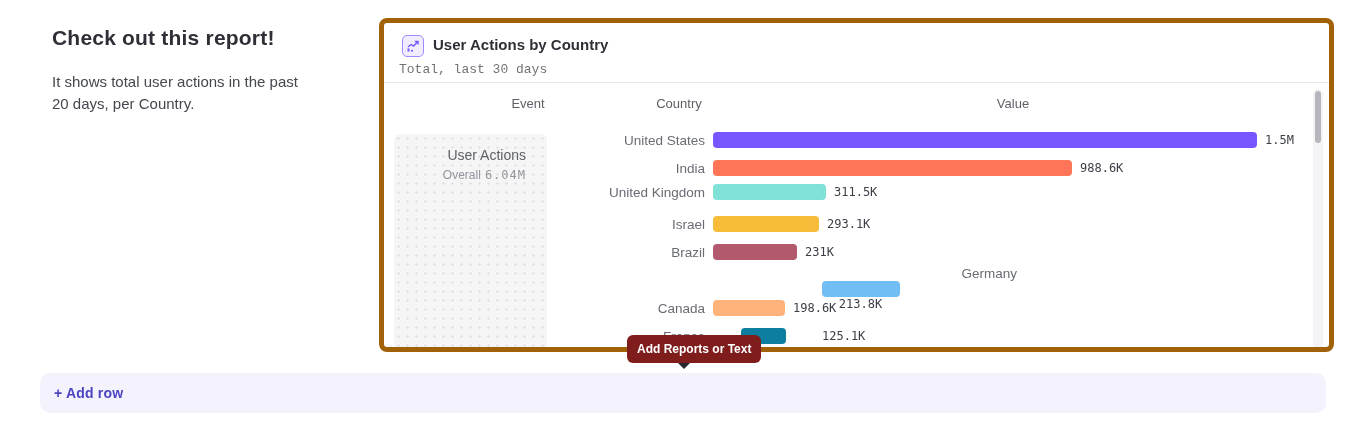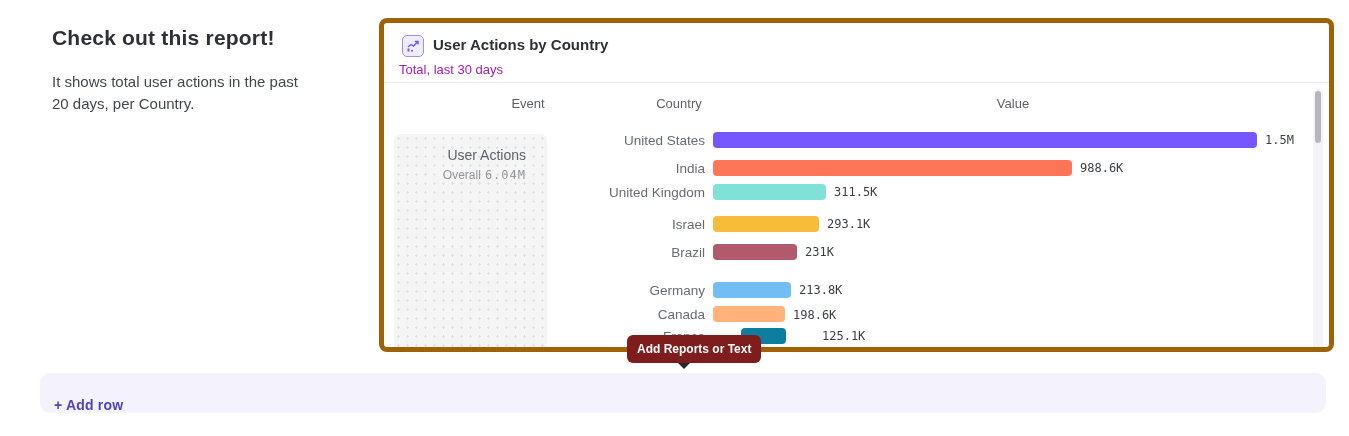--- a/index.html
+++ b/index.html
@@ -19,21 +19,21 @@
     position:absolute; left:367px; top:18px; width:955px; height:334px;
     background:#fff; border:5px solid #a16207; border-radius:8px;margin-left:12px;
   }
   .card-header { position:relative; height:60px; border-bottom:1px solid #e8e8eb; }
   .card-icon {
     position:absolute; left:18px; top:12px; width:22px; height:22px;
     border-radius:5px; background:#f1edff; border:1px solid #a28aff;
     display:flex; align-items:center; justify-content:center;
   }
   .card-title { position:absolute; left:49px; top:13px; font-size:15px; font-weight:bold; color:#2f3037; }
-  .card-subtitle { position:absolute; left:15px; top:39px; font-size:13px; color:#a21caf; }
+  .card-subtitle { position:absolute; left:15px; top:39px; font-size:13px; color:#737373;font-family:Liberation Mono, monospace; }
 
   .card-body { position:absolute; top:61px; left:0; right:0; bottom:0; overflow:hidden; }
   .col-header { position:absolute; top:12px; transform:translateX(-50%); font-size:13px; color:#5f6168; white-space:nowrap; }
 
   .event-cell {
     position:absolute; left:10px; top:50px; width:153px; height:220px;
     background-color:#f5f5f6;
     background-image:radial-gradient(circle, #e2e2e5 1px, transparent 1.3px);
     background-size:9px 9px;
     border-radius:6px; text-align:right; padding:13px 21px 0 0;
@@ -64,21 +64,21 @@
   }
   .tooltip::after {
     content:""; position:absolute; top:100%; left:51px;
     border:6px solid transparent; border-top-color:#26262e;
   }
 
   
   .add-row-bar {
     position:absolute; left:40px; top:373px; width:1286px; height:40px;
     background:#f4f2fd; border-radius:10px;
-    display:flex; align-items:flex-end; padding-left:14px; cursor:pointer;
+    display:flex; align-items:center; padding-left:14px; cursor:pointer;
   }
   .add-row-label { font-size:14px; font-weight:bold; color:#4d44c0; letter-spacing:.2px; }
 </style>
 </head>
 <body>
 
 <div class="intro">
   <h1 class="intro-heading">Check out this report!</h1>
   <p class="intro-desc">It shows total user actions in the past 20 days, per Country.</p>
 </div>
@@ -128,26 +128,26 @@
         <div class="chart-row" style="top: 126px;">
           <div class="country-label">Israel</div>
           <div class="bar" style="width: 106px; background: rgb(248, 188, 59);"></div>
           <div class="value-label">293.1K</div>
         </div>
         <div class="chart-row" style="top: 154px;">
           <div class="country-label">Brazil</div>
           <div class="bar" style="width: 84px; background: rgb(178, 89, 110);"></div>
           <div class="value-label">231K</div>
         </div>
-        <div class="chart-row" style="top: 192px;">
+        <div class="chart-row" style="top: 182px; flex-direction: column;">
           <div class="country-label">Germany</div>
           <div class="bar" style="width: 78px; background: rgb(114, 190, 244);"></div>
           <div class="value-label">213.8K</div>
         </div>
-        <div class="chart-row" style="top: 210px; align-items: flex-end;">
+        <div class="chart-row" style="top: 210px;">
           <div class="country-label">Canada</div>
           <div class="bar" style="width: 72px; background: rgb(255, 178, 122);"></div>
           <div class="value-label">198.6K</div>
         </div>
         <div class="chart-row" style="top: 238px; gap: 28px;">
           <div class="country-label">France</div>
           <div class="bar" style="width: 45px; background: rgb(13, 126, 160);"></div>
           <div class="value-label">125.1K</div>
         </div>
       </div>

